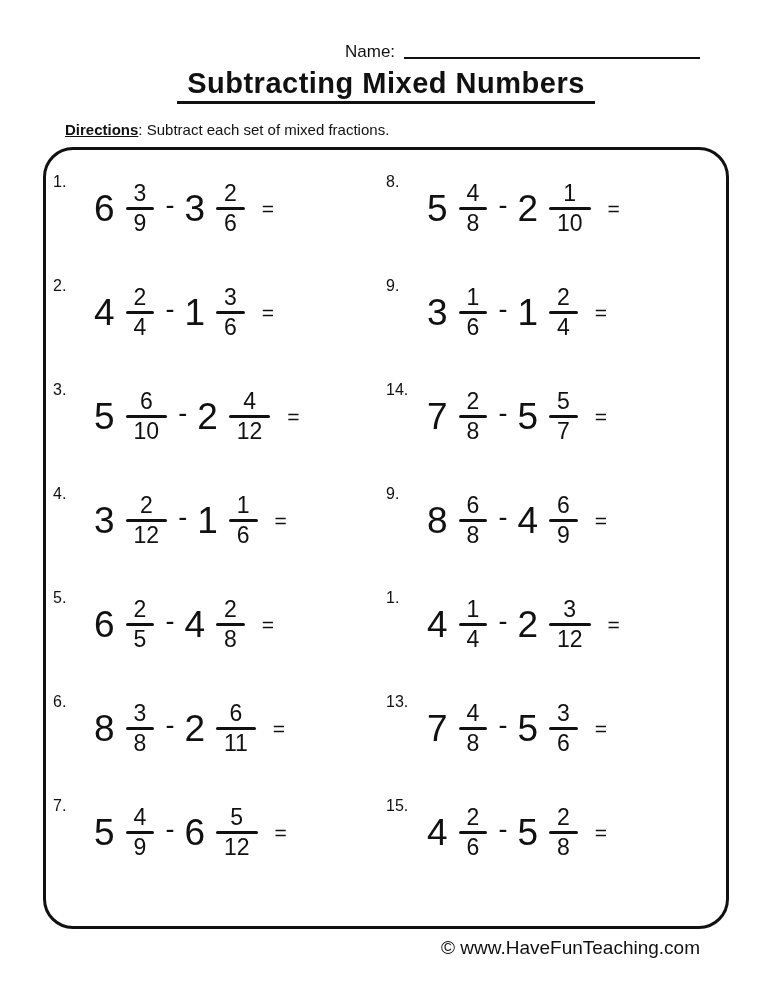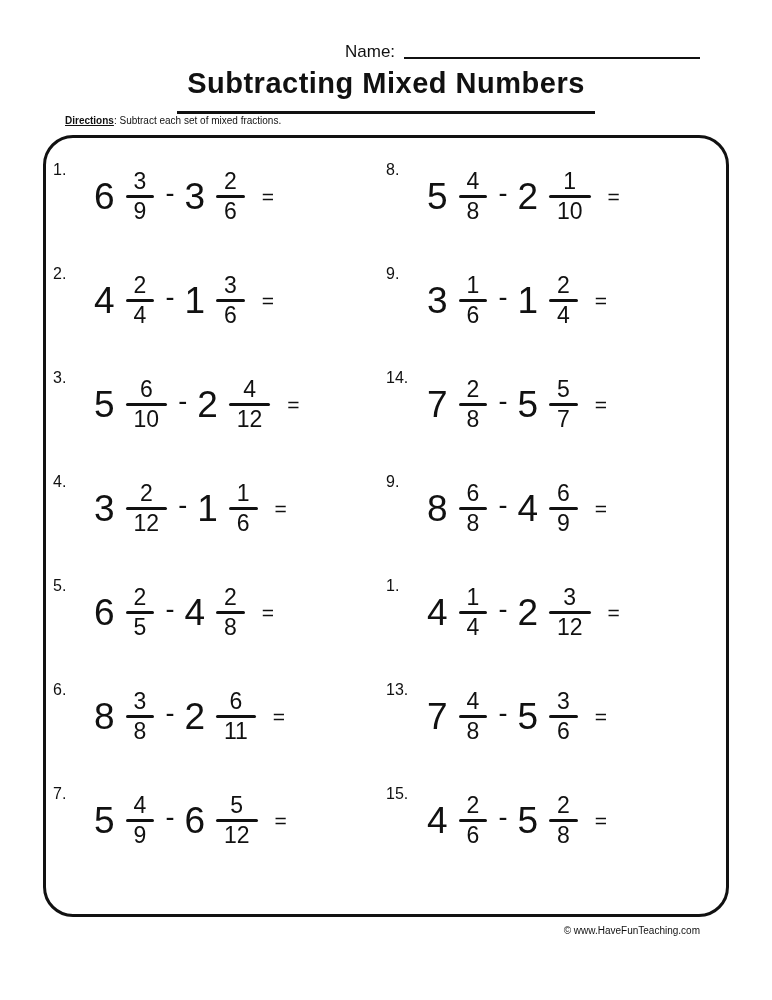--- a/index.html
+++ b/index.html
@@ -26,25 +26,25 @@
     border-bottom: 2px solid #111;
     height: 1em;
   }
   .title-wrap { text-align: center; margin-top: 4px; }
   .page-title {
     display: inline-block;
     font-size: 29px;
     font-weight: bold;
     letter-spacing: 0.5px;
     border-bottom: 3px solid #111;
-    padding: 0 10px 11px 10px;
+    padding: 0 10px 1px 10px;
   }
   .directions {
-    margin: 1px 0 0 65px;
-    font-size: 10px;
+    margin: 17px 0 0 65px;
+    font-size: 15px;
   }
   .directions-label {
     font-weight: bold;
     text-decoration: underline;
   }
 
   
   .box {
     width: 686px;
     height: 782px;
@@ -102,21 +102,21 @@
   .equals {
     font-size: 21px;
     line-height: 1;
     margin-left: 11px;
   }
 
   
   .footer {
     text-align: right;
     margin: 8px 72px 11px 0;
-    font-size: 10px;
+    font-size: 19px;
   }
 </style>
 </head>
 <body>
 
 <div class="page">
 
   <div class="name-row">
     <span class="name-label">Name:</span>
     <span class="name-line"></span>

